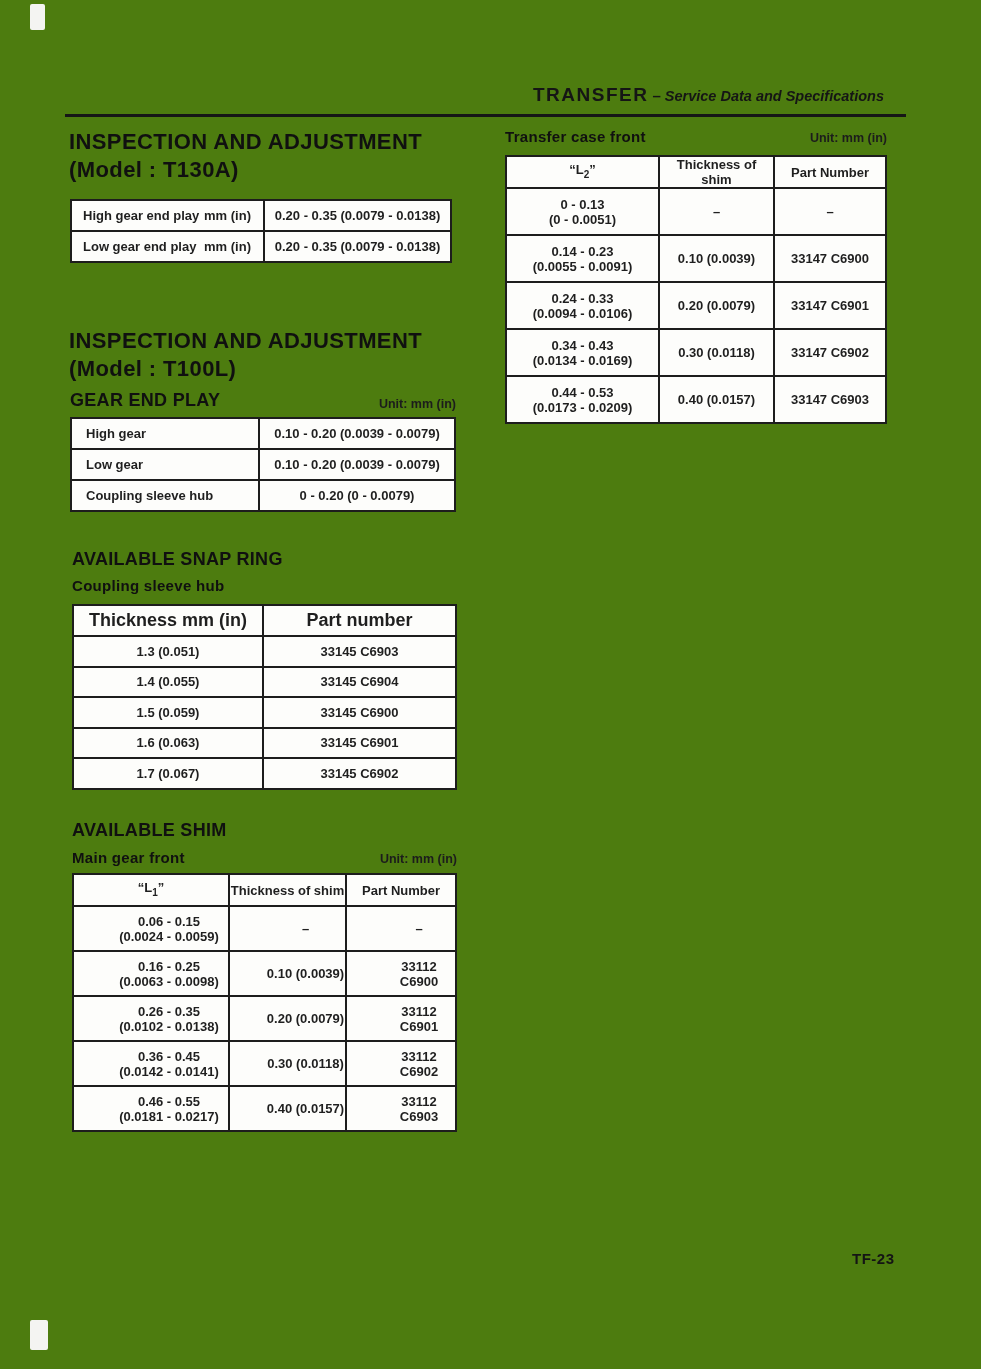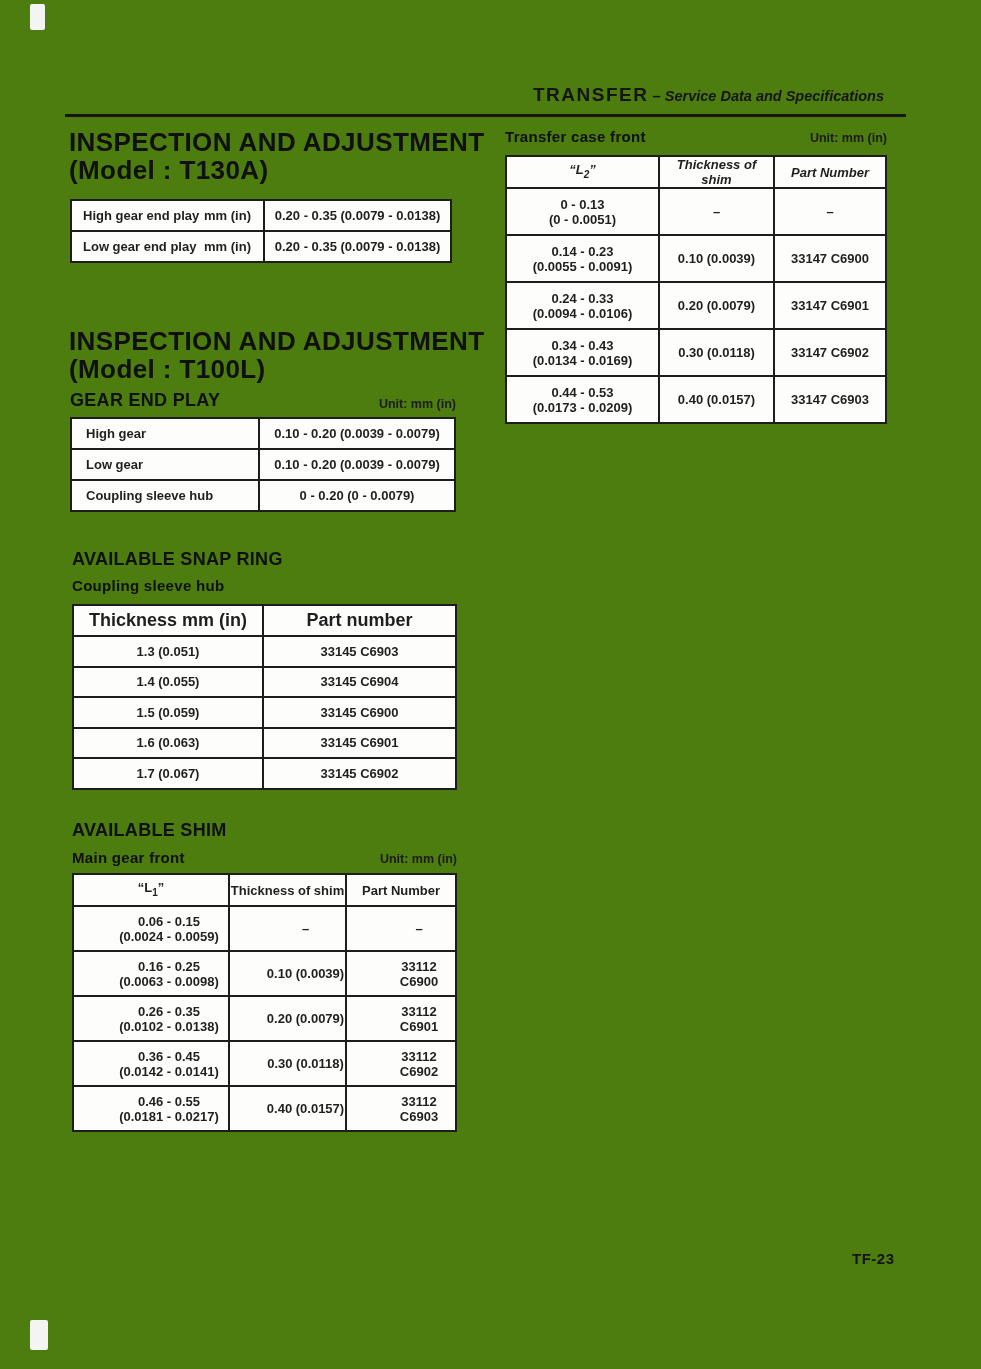--- a/index.html
+++ b/index.html
@@ -34,21 +34,21 @@
     font-size:14.5px; font-weight:bold; font-style:italic; color:#151515;
   }
   .hdr-rule {
     position:absolute; top:114px; left:65px; width:841px; height:3px;
     background:#161616;
   }
 
   
   .big-head {
     position:absolute; left:69px; width:400px;
-    font-size:26px; font-weight:900; letter-spacing:0.4px;
+    font-size:22px; font-weight:900; letter-spacing:0.4px;
     line-height:28px; color:#101010; white-space:nowrap;
   }
   .big-head .ln { display:block; }
 
   
   .mid-head {
     font-size:18px; font-weight:900; letter-spacing:0.3px; color:#101010;
     white-space:nowrap;
   }
   .small-head {
@@ -95,21 +95,21 @@
   #tbl-snap td { height:28.5px; }
   #tbl-snap col.c1 { width:190px; }
 
   #tbl-shim { top:873px; left:72px; width:385px; }
   #tbl-shim th { height:30px; }
   #tbl-shim td { height:43px;padding-left:36px; }
   #tbl-shim col.c1 { width:156px; }
   #tbl-shim col.c2 { width:117px; }
 
   #tbl-tcf { top:155px; left:505px; width:382px; }
-  #tbl-tcf th { height:28px;font-style:italic; }
+  #tbl-tcf th { height:28px; }
   #tbl-tcf td { height:45px; }
   #tbl-tcf col.c1 { width:153px; }
   #tbl-tcf col.c2 { width:115px; }
 
   
   .footer {
     position:absolute; top:1250px; left:852px;
     font-size:15px; font-weight:bold; letter-spacing:0.5px; color:#141414;
   }
 </style>

